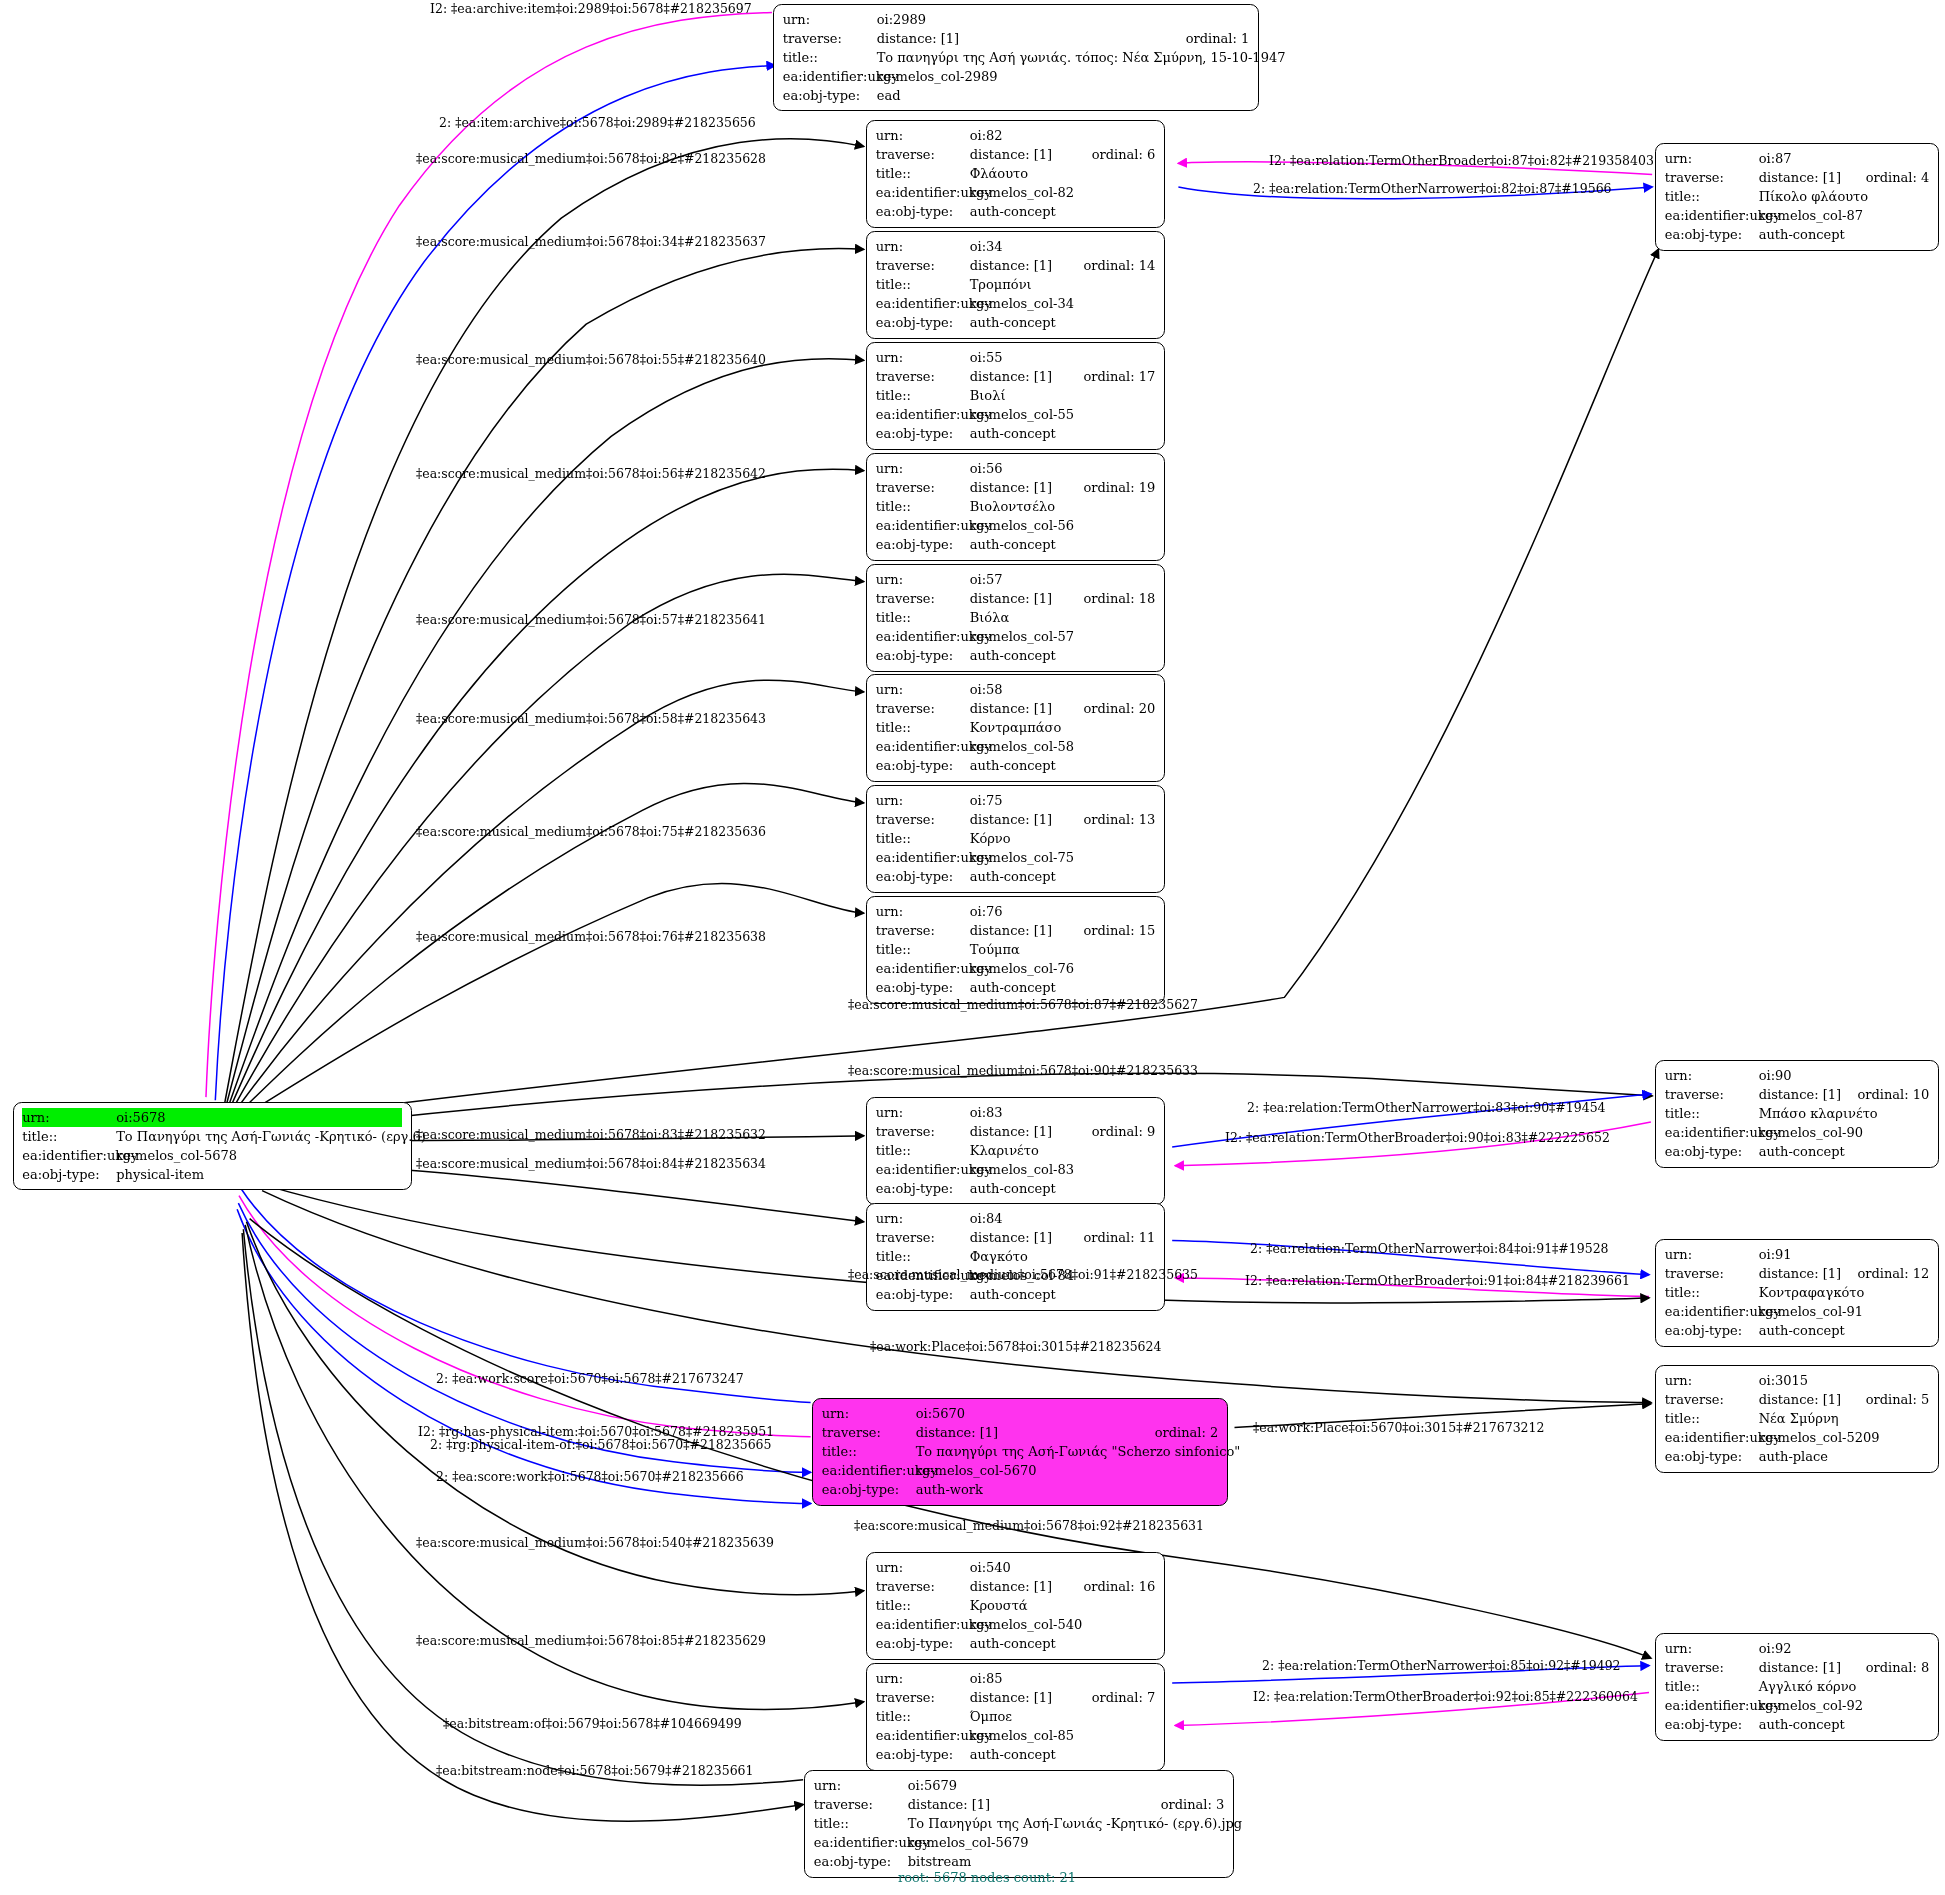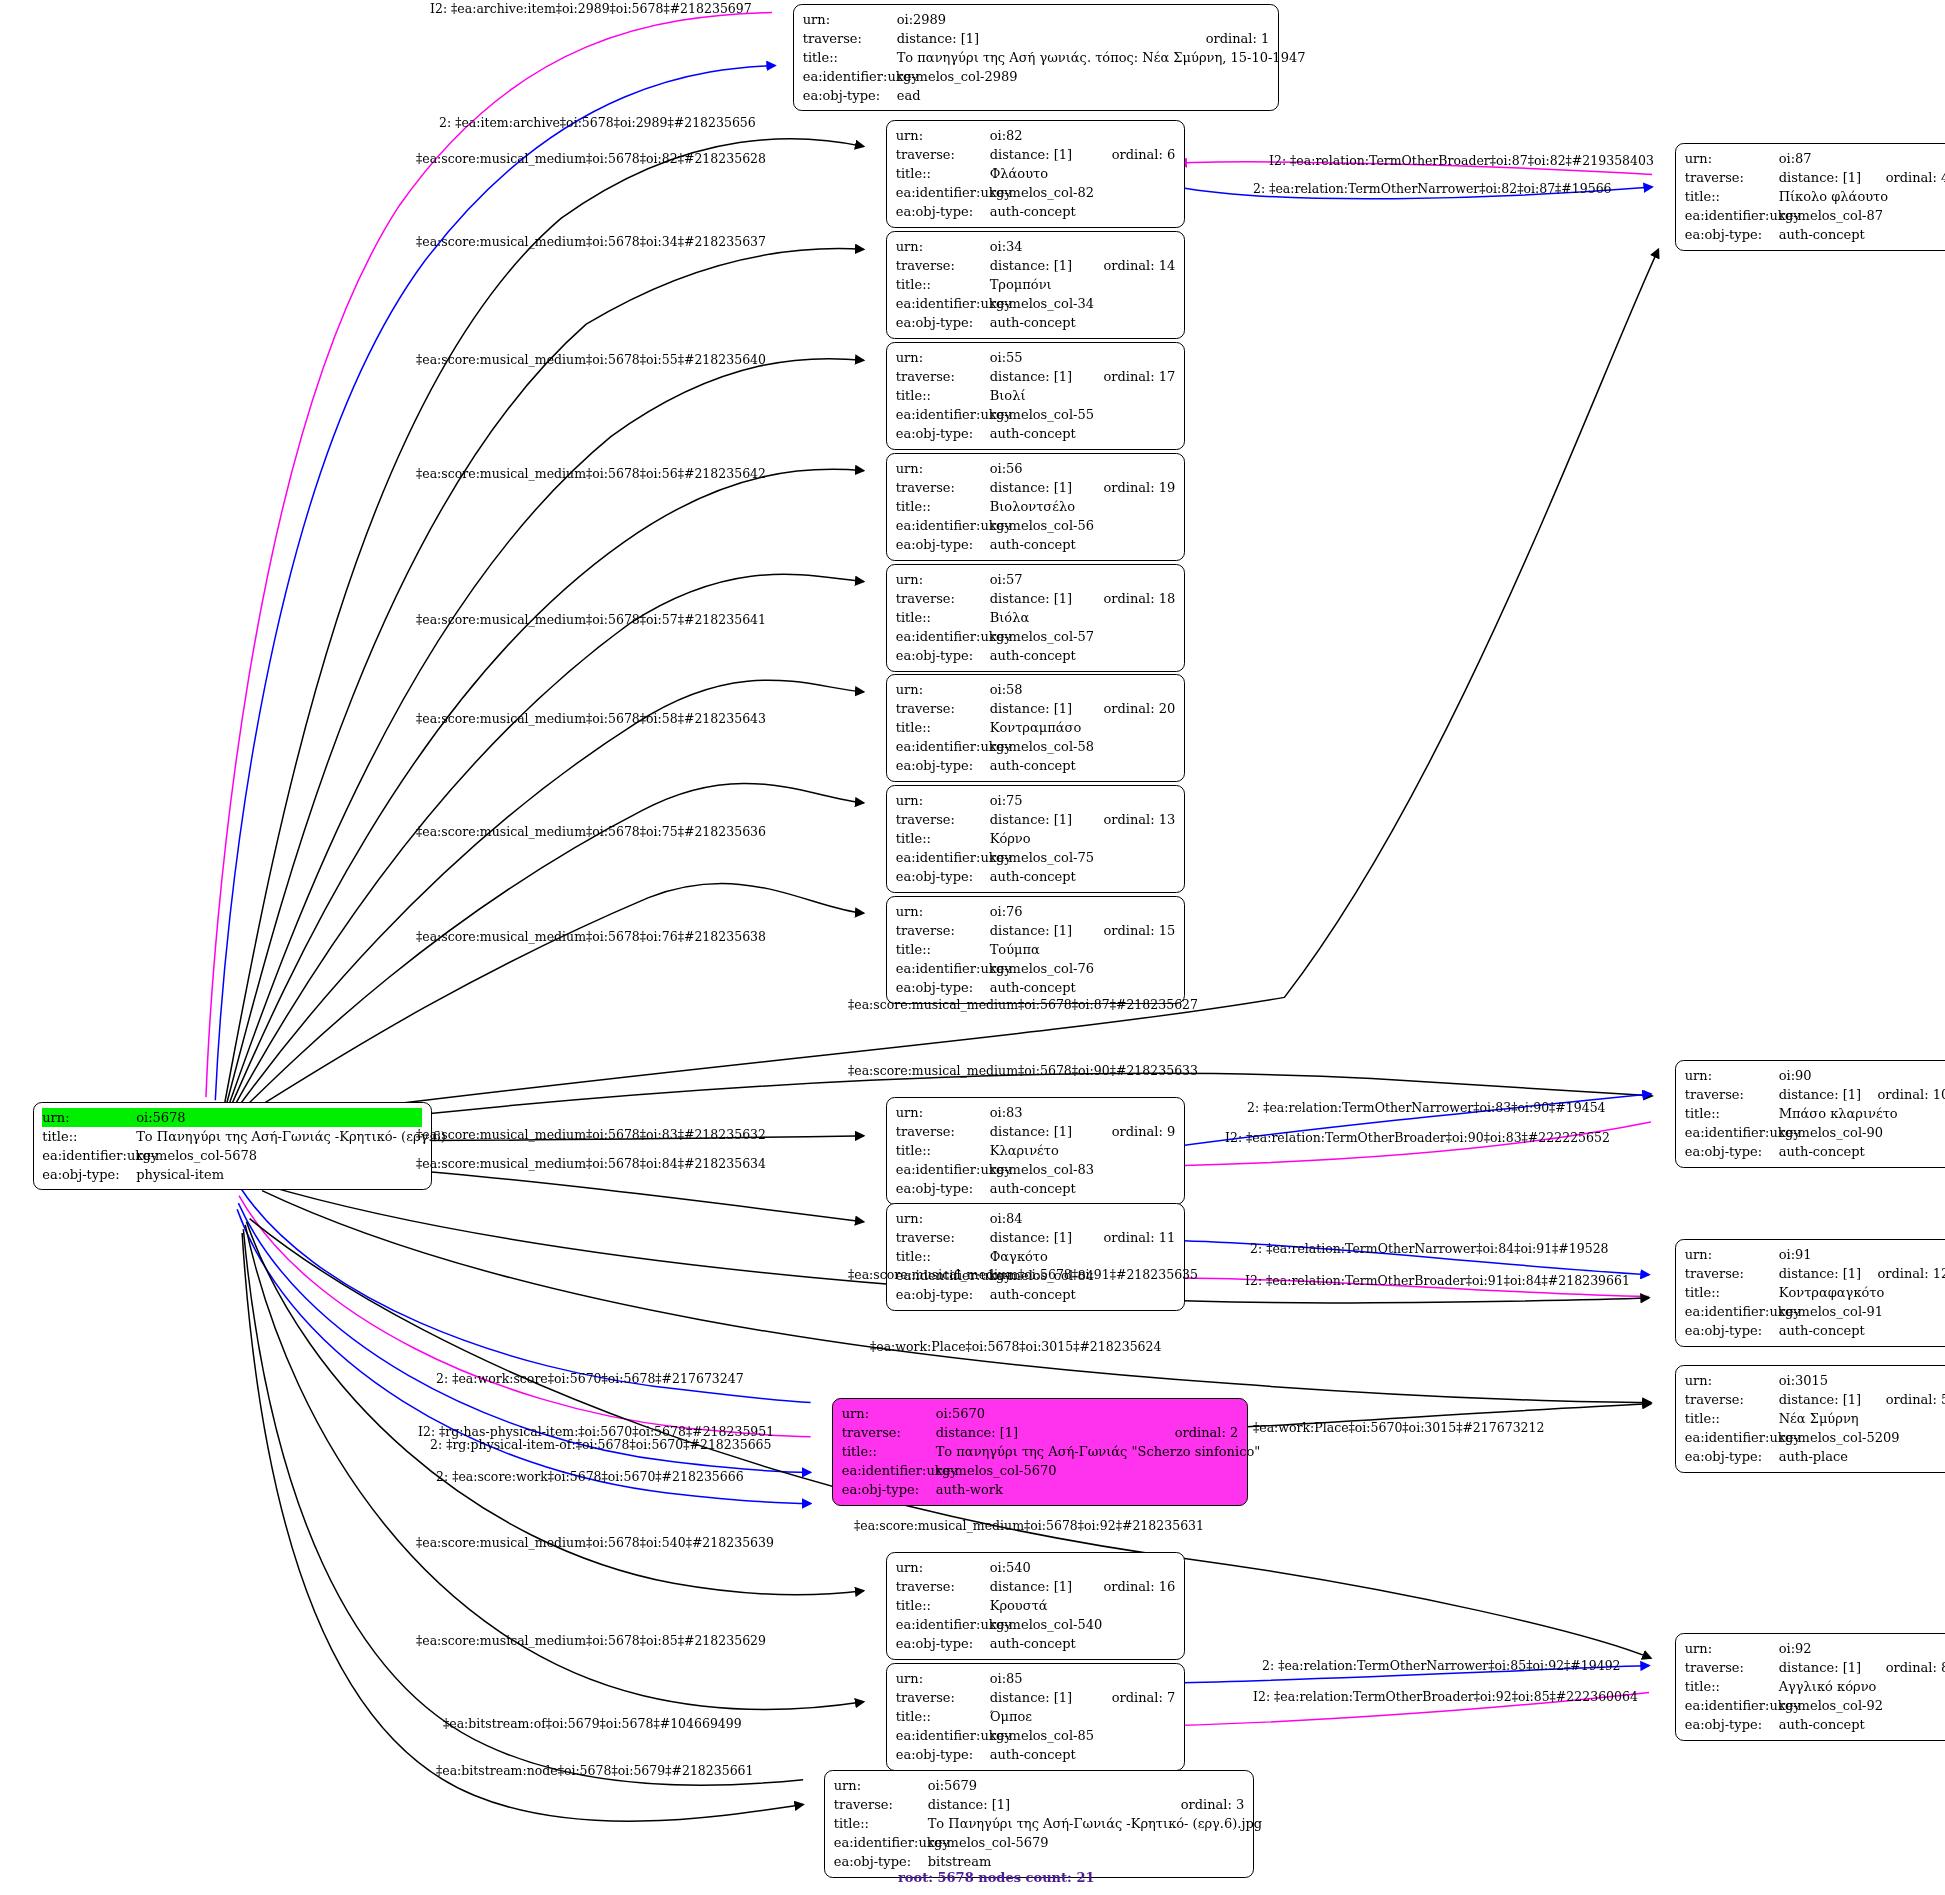--- a/index.html
+++ b/index.html
@@ -26,21 +26,20 @@
     position: absolute;
     box-sizing: border-box;
     border: 1px solid #000000;
     border-radius: 8.7px;
     background: #ffffff;
     padding: 5px 8.7px 5px 8.7px;
     font-size: 13px;
     line-height: 1.47;
     color: #000000;
     white-space: nowrap;
-    margin-left: 20px;
   }
   .node .row {
     display: flex;
     align-items: baseline;
   }
   .node .k {
     display: inline-block;
     width: 94px;
     flex: 0 0 auto;
   }
@@ -67,23 +66,22 @@
   .edge-label {
     position: absolute;
     font-size: 12.5px;
     color: #000000;
     white-space: nowrap;
     font-family: "DejaVu Serif", "Liberation Serif", serif;
   }
   .graph-caption {
     position: absolute;
     font-size: 13px;
-    color: #4c1d95;
+    color: #0f766e;
     white-space: nowrap;
-    font-weight: bold;
   }
 </style>
 </head>
 <body>
 
 <div id="canvas">
 
   <svg id="edge-layer" viewBox="0 0 3121 3040" xmlns="http://www.w3.org/2000/svg">
     <defs>
       <marker id="ah-black" viewBox="0 0 12 12" refX="10" refY="6" markerWidth="7" markerHeight="7" orient="auto-start-reverse">

